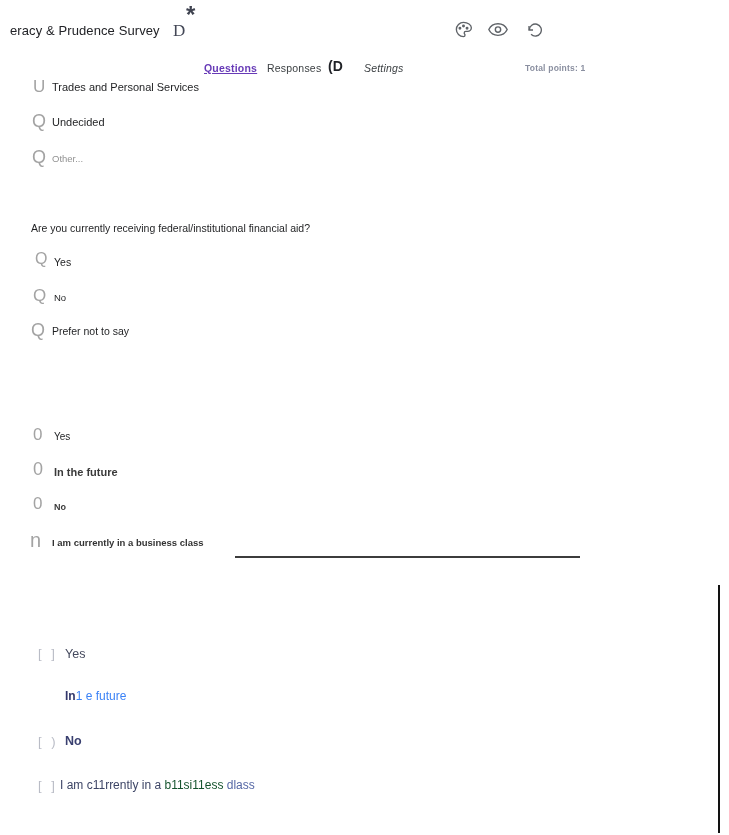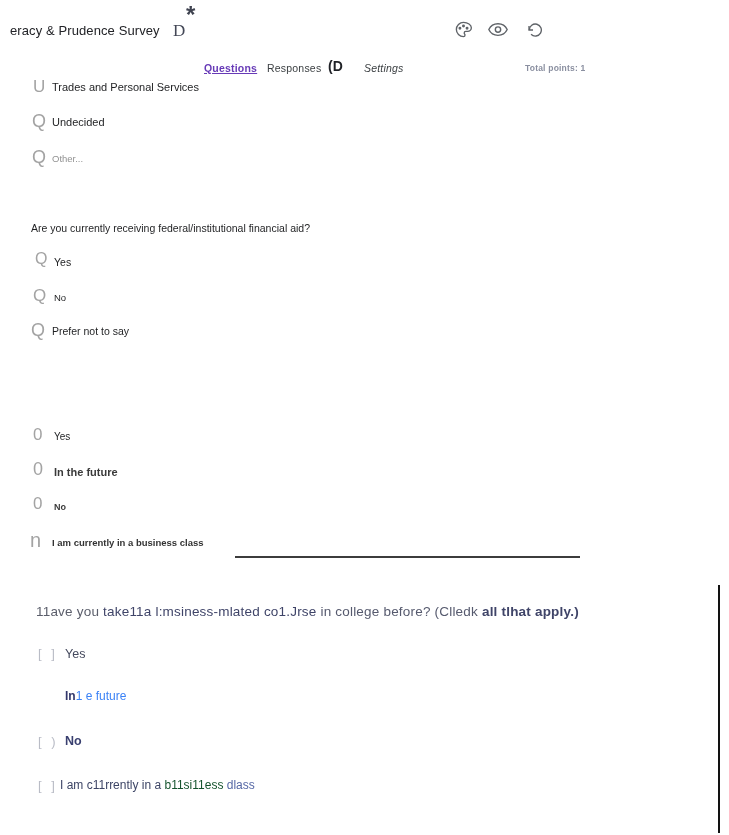--- a/index.html
+++ b/index.html
@@ -104,23 +104,20 @@
   <div class="abs opt-label" style="left:54px; top:466px; font-size:11px; font-weight:bold; color:#3a3a3a;">In the future</div>
 
   <div class="abs opt-glyph" style="left:33px; top:494px; font-size:17px;">0</div>
   <div class="abs opt-label" style="left:54px; top:502px; font-size:9px; font-weight:bold; color:#3a3a3a;">No</div>
 
   <div class="abs opt-glyph" style="left:30px; top:529px; font-size:20px;">n</div>
   <div class="abs opt-label" style="left:52px; top:537px; font-size:9.5px; font-weight:bold; color:#333333;">I am currently in a business class</div>
 
   <div class="abs hline" style="left:235px; top:556px; width:345px;"></div>
 
-  <div class="abs scan-q" style="left:36px; top:604px;">
-    <span style="color:#5b5e6b;">11ave you </span><span style="color:#3f4468;">take11a l:msiness-mlated co1.Jrse </span><span style="color:#565a6e;">in college before? (Clledk </span><span style="color:#3f4468; font-weight:bold;">all tlhat apply.)</span>
-  </div>
 
   <div class="abs scan-bracket" style="left:38px; top:646px;">[ ]</div>
   <div class="abs scan-label" style="left:65px; top:647px;">Yes</div>
 
   <div class="abs" style="left:65px; top:689px; font-size:12px;">
     <span style="color:#33386b; font-weight:bold;">In</span><span style="color:#3b82f6;">1  e future</span>
   </div>
 
   <div class="abs scan-bracket" style="left:38px; top:734px;">[ )</div>
   <div class="abs scan-label" style="left:65px; top:734px; font-weight:bold; color:#3a4070;">No</div>

